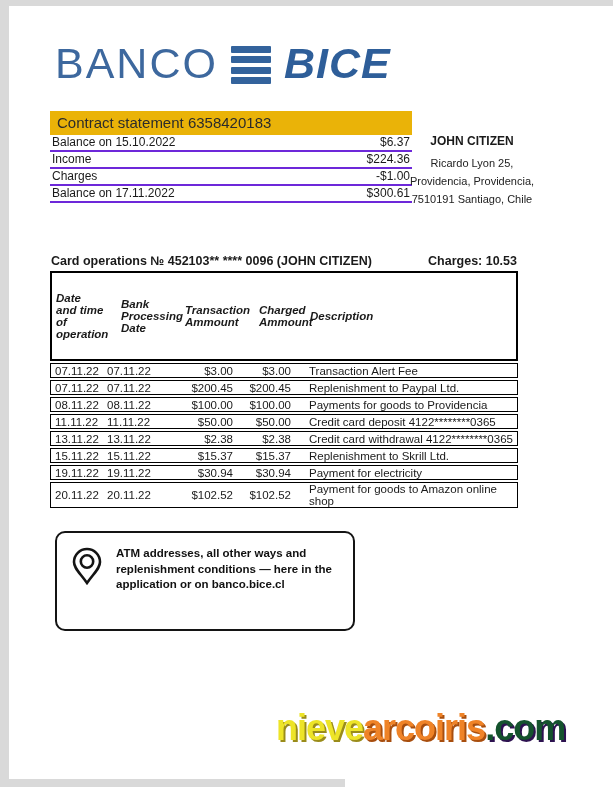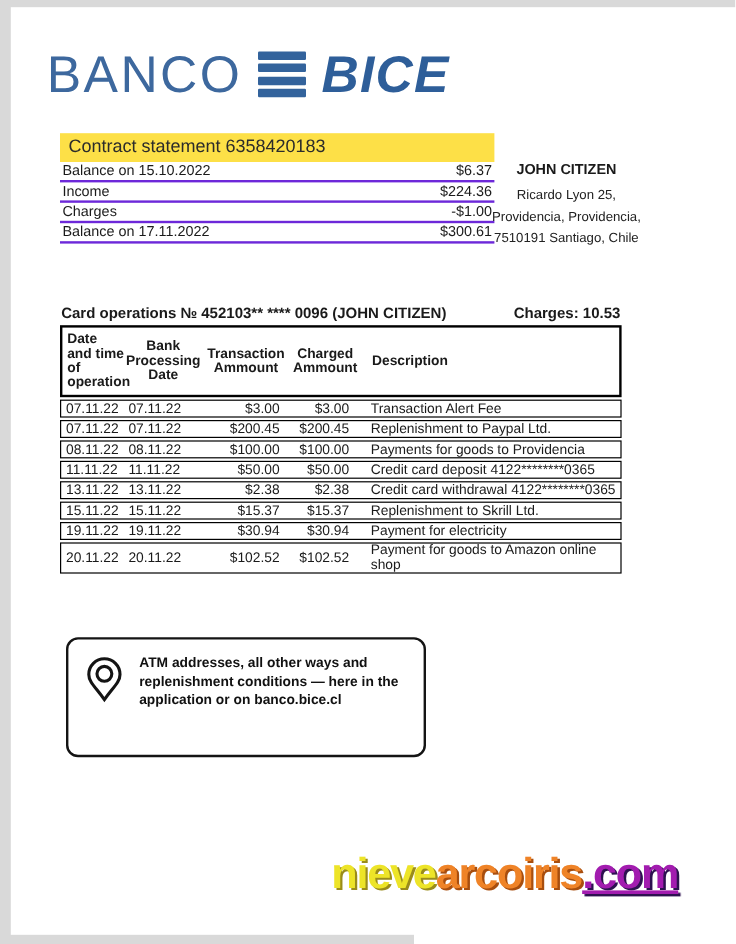--- a/index.html
+++ b/index.html
@@ -8,46 +8,46 @@
     position:relative; width:613px; height:787px; margin:0 auto;
     background:#ffffff; overflow:hidden;
     font-family:"Liberation Sans", sans-serif; color:#1a1a1a;
   }
   
   .frame-top    { position:absolute; left:0; top:0;    width:613px; height:6px;  background:#d9d9d9; }
   .frame-left   { position:absolute; left:0; top:0;    width:9px;   height:780px; background:#d9d9d9; }
   .frame-bottom { position:absolute; left:0; top:779px; width:345px; height:8px;  background:#d9d9d9; }
 
   
-  .logo { position:absolute; left:39px; top:42px; display:flex; align-items:flex-start; gap:13px; }
+  .logo { position:absolute; left:55px; top:42px; display:flex; align-items:flex-end; gap:13px; }
   .logo-banco { font-size:43px; font-weight:400; letter-spacing:2px; color:#3d689e; line-height:1; }
   .logo-bars  { display:flex; flex-direction:column; justify-content:space-between; width:40px; height:40px; padding:1px 0; }
   .logo-bars i { display:block; height:7px; background:#33639C; border-radius:1px; }
   .logo-bice  { font-size:43px; font-weight:700; letter-spacing:1px; color:#2e5e99; line-height:1;font-style:italic; }
 
   
   .contract { position:absolute; left:50px; top:111px; width:362px; }
-  .contract-title { background:#fde047; color:#2b2b2b; font-size:15px; padding:3px 7px 4px; }
+  .contract-title { background:#eab308; color:#2b2b2b; font-size:15px; padding:3px 7px 4px; }
   .bal-row { display:flex; justify-content:space-between; align-items:flex-end;
              font-size:12px; padding:3px 2px 1px; border-bottom:2px solid #6d28d9; height:17px; }
   .bal-label { text-align:left; }
   .bal-value { text-align:right; }
 
   
   .recipient { position:absolute; left:396px; top:134px; width:152px; text-align:center; }
   .recipient-name { font-weight:700; font-size:12px; margin-bottom:6px; }
   .recipient-line { font-size:11px; line-height:18px; color:#222; }
 
   
   .ops { position:absolute; left:50px; top:254px; width:468px; }
   .ops-titlebar { display:flex; justify-content:space-between; font-weight:700; font-size:12.5px; margin-bottom:3px; padding:0 1px; }
   .ops-grid { display:grid; grid-template-columns:52px 64px 74px 58px 1fr; align-items:center; }
-  .ops-header { border:2px solid #000; min-height:50px; font-weight:700; font-size:11.5px; padding:4px 0; }
+  .ops-header { border:2px solid #000; min-height:50px; font-weight:700; font-size:11.5px; padding:19px 0;font-style:italic; }
   .ops-header .c1 { padding-left:4px; text-align:left; }
-  .ops-header .c2, .ops-header .c3, .ops-header .c4 { text-align:center; }
+  .ops-header .c2, .ops-header .c3, .ops-header .c4 { text-align:left;margin-left:17px; }
   .ops-header .c5 { padding-left:10px; text-align:left; }
   .ops-row { border:1px solid #000; margin-top:2px; font-size:11.5px; min-height:15px; }
   .ops-row .c1 { padding-left:4px; }
   .ops-row .c2 { padding-left:4px; }
   .ops-row .c3 { text-align:right; padding-right:8px; }
   .ops-row .c4 { text-align:right; padding-right:8px; }
   .ops-row .c5 { padding-left:10px; }
 
   
   .atm { position:absolute; left:55px; top:531px; width:300px; height:100px;
@@ -186,15 +186,15 @@
   <div class="atm">
     <span class="atm-icon">
       <svg width="34" height="42" viewBox="0 0 34 42">
         <path d="M17 3 C24.2 3 30 8.8 30 16 C30 22.5 24 27 17 37 C10 27 4 22.5 4 16 C4 8.8 9.8 3 17 3 Z" fill="none" stroke="#141414" stroke-width="2.6"></path>
         <circle cx="17" cy="15.5" r="6.2" fill="none" stroke="#141414" stroke-width="2.6"></circle>
       </svg>
     </span>
     <span class="atm-text">ATM addresses, all other ways and replenishment conditions — here in the application or on banco.bice.cl</span>
   </div>
 
-  <div class="watermark"><span style="color: rgb(237, 228, 40); text-shadow: rgb(154, 140, 26) 2px 2px 0px;">nieve</span><span style="color: rgb(239, 131, 39); text-shadow: rgb(168, 78, 14) 2px 2px 0px;">arcoiris</span><span style="color: #a21caf; text-shadow: rgb(45, 18, 80) 2px 2px 0px; text-decoration: underline;">.com</span></div>
+  <div class="watermark"><span style="color: rgb(237, 228, 40); text-shadow: rgb(154, 140, 26) 2px 2px 0px;">nieve</span><span style="color: rgb(239, 131, 39); text-shadow: rgb(168, 78, 14) 2px 2px 0px;">arcoiris</span><span style="color: #14532d; text-shadow: rgb(45, 18, 80) 2px 2px 0px;">.com</span></div>
 
 </div>
 
 </body></html>

